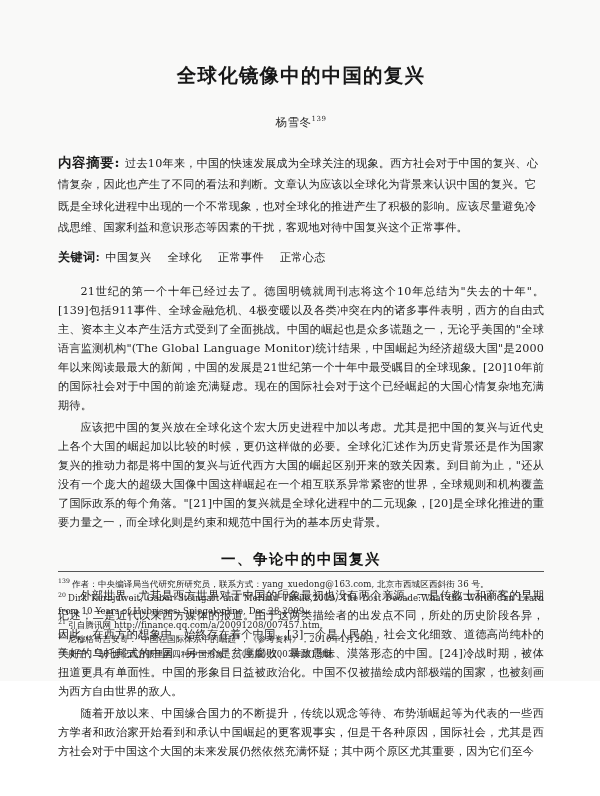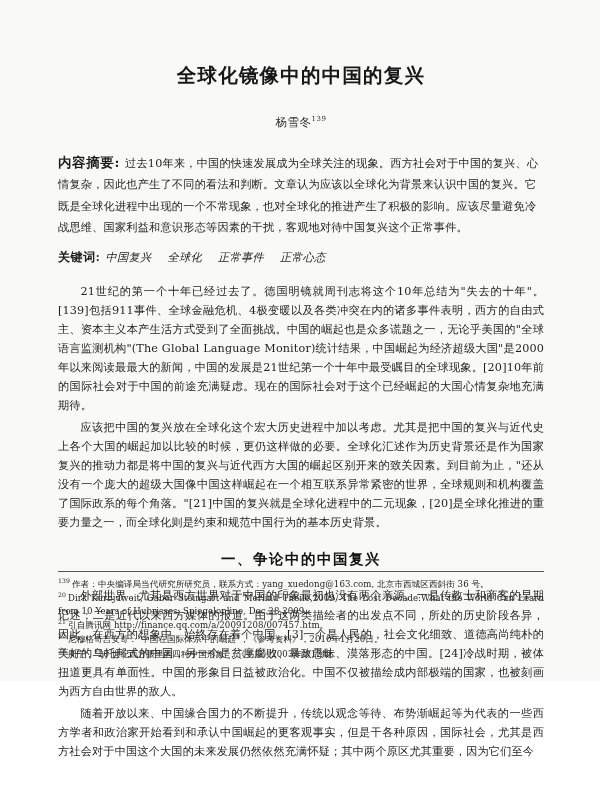--- a/index.html
+++ b/index.html
@@ -77,21 +77,20 @@
     letter-spacing: 0.6px;
     text-align: center;
   }
   .keywords-items {
     font-family: "DejaVu Serif", serif;
     font-size: 11.2px;
     letter-spacing: 0.3px;
   }
   .keywords-items span {
     margin-right: 16px;
-    font-style: italic;
   }
   p.body-para {
     font-family: "DejaVu Serif", serif;
     font-size: 11.2px;
     line-height: 1.70;
     text-align: justify;
     text-indent: 2em;
     margin: 0 0 3px 0;
     color: #1c1c1c;
     letter-spacing: 0.15px;

